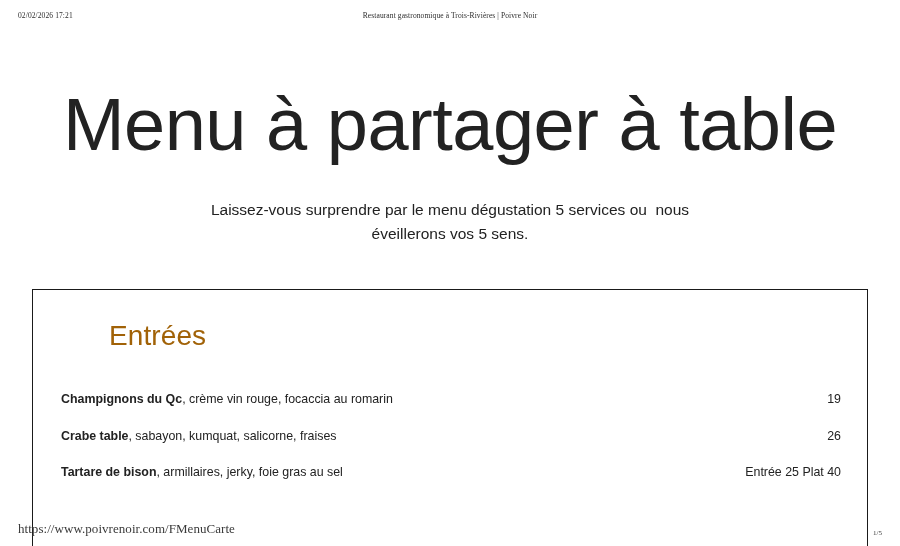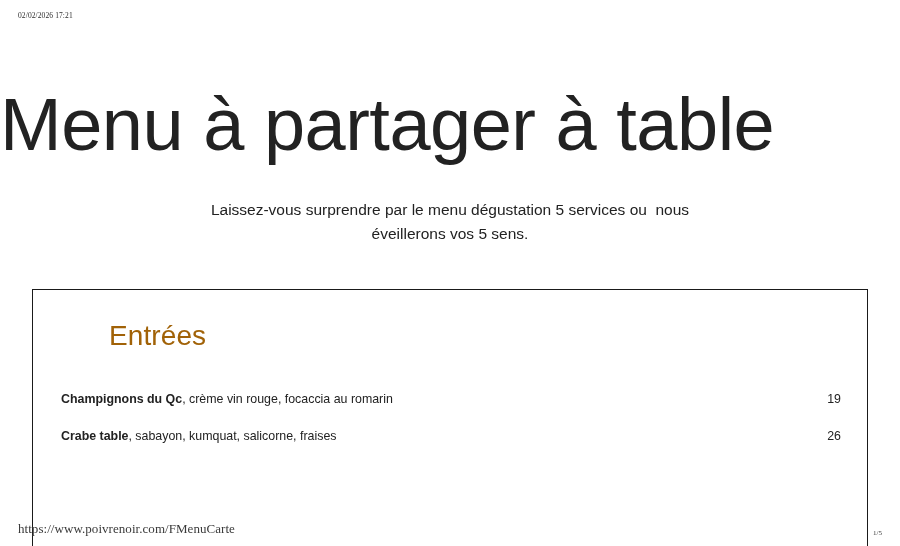--- a/index.html
+++ b/index.html
@@ -77,20 +77,21 @@
     left: 0;
     width: 900px;
     height: 482px;
   }
 
   .menu-title {
     position: absolute;
     top: 56px;
     left: 0;
     width: 900px;
+    text-align: center;
     font-size: 74px;
     font-weight: 400;
     line-height: 1;
     letter-spacing: -0.5px;
     color: #222222;
     white-space: nowrap;
   }
 
   .menu-subtitle {
     position: absolute;
@@ -160,20 +161,21 @@
     font-weight: 400;
     line-height: 1.2;
     padding-left: 24px;
   }
 </style>
 </head>
 <body>
 
 <div class="print-header">
   <div class="print-header-left">02/02/2026 17:21</div>
+  <div class="print-header-center">Restaurant gastronomique à Trois-Rivières | Poivre Noir</div>
 </div>
 
 <div class="page">
 
   <div class="menu-title">Menu à partager à table</div>
 
   <div class="menu-subtitle">Laissez-vous surprendre par le menu dégustation 5 services ou  nous éveillerons vos 5 sens.</div>
 
   <div class="section-box">
 
@@ -189,19 +191,25 @@
       </div>
 
       <div class="menu-row">
         <div class="menu-row-name">
           <span class="dish">Crabe table</span><span class="desc">, sabayon, kumquat, salicorne, fraises</span>
         </div>
         <div class="menu-row-price">26</div>
       </div>
 
 
+      <div class="menu-row">
+        <div class="menu-row-name">
+          <span class="dish">Tartare de bison</span><span class="desc">, armillaires, jerky, foie gras au sel</span>
+        </div>
+        <div class="menu-row-price">Entrée 25 Plat 40</div>
+      </div>
 
     </div>
   </div>
 </div>
 
 <div class="print-footer-left">https://www.poivrenoir.com/FMenuCarte</div>
 <div class="print-footer-right">1/5</div>
 
 </body></html>

